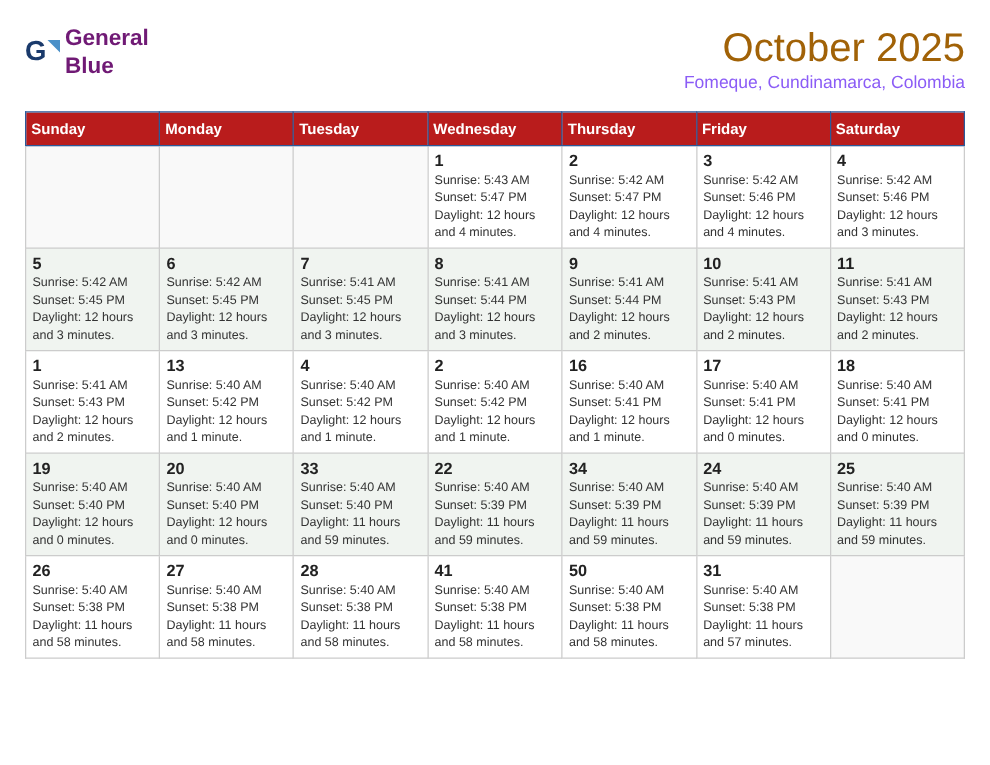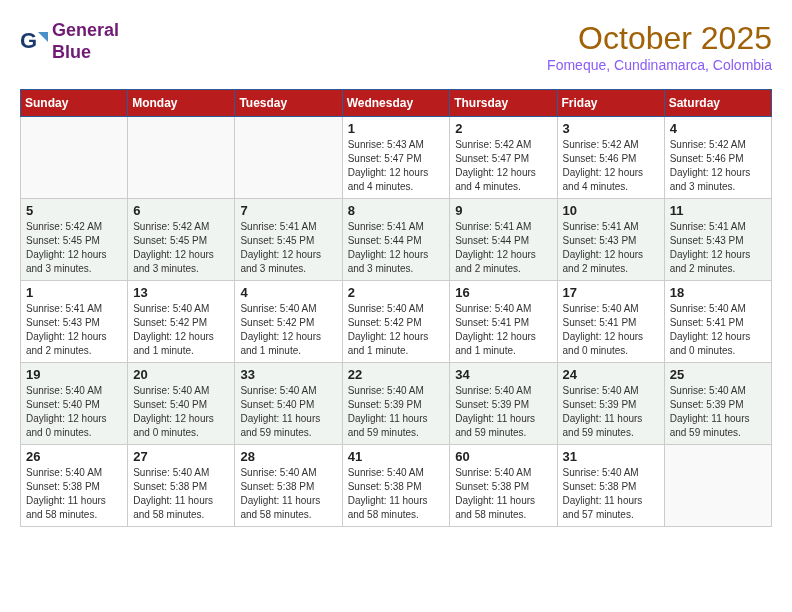--- a/index.html
+++ b/index.html
@@ -245,21 +245,21 @@
         </td>
         <td>
           <div class="day-number">28</div>
           <div class="day-info">Sunrise: 5:40 AM<br>Sunset: 5:38 PM<br>Daylight: 11 hours<br>and 58 minutes.</div>
         </td>
         <td>
           <div class="day-number">41</div>
           <div class="day-info">Sunrise: 5:40 AM<br>Sunset: 5:38 PM<br>Daylight: 11 hours<br>and 58 minutes.</div>
         </td>
         <td>
-          <div class="day-number">60</div>
+          <div class="day-number">50</div>
           <div class="day-info">Sunrise: 5:40 AM<br>Sunset: 5:38 PM<br>Daylight: 11 hours<br>and 58 minutes.</div>
         </td>
         <td>
           <div class="day-number">31</div>
           <div class="day-info">Sunrise: 5:40 AM<br>Sunset: 5:38 PM<br>Daylight: 11 hours<br>and 57 minutes.</div>
         </td>
         <td class="empty"></td>
       </tr>
     </tbody>
 </table>

